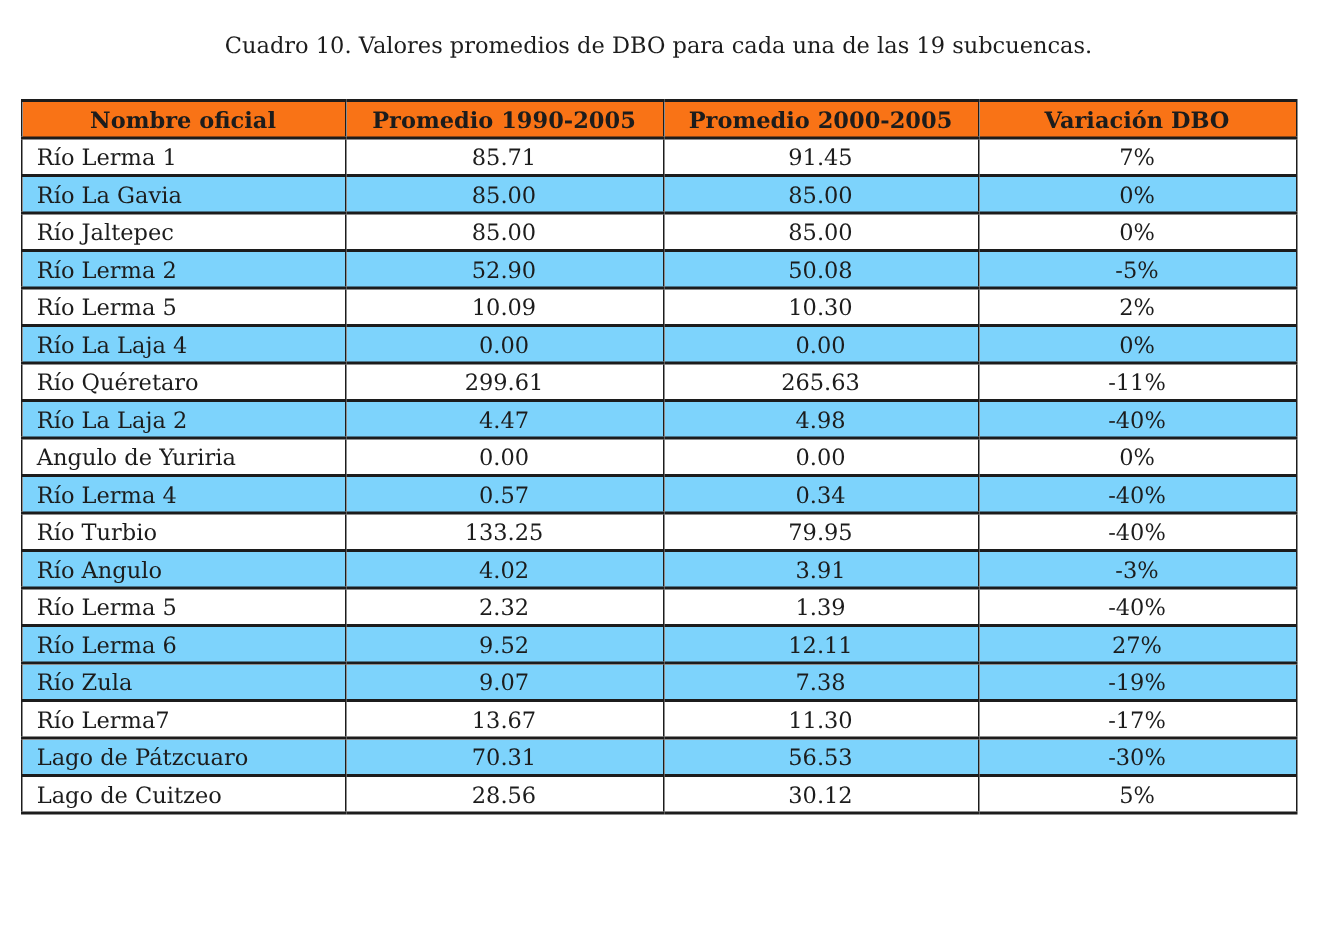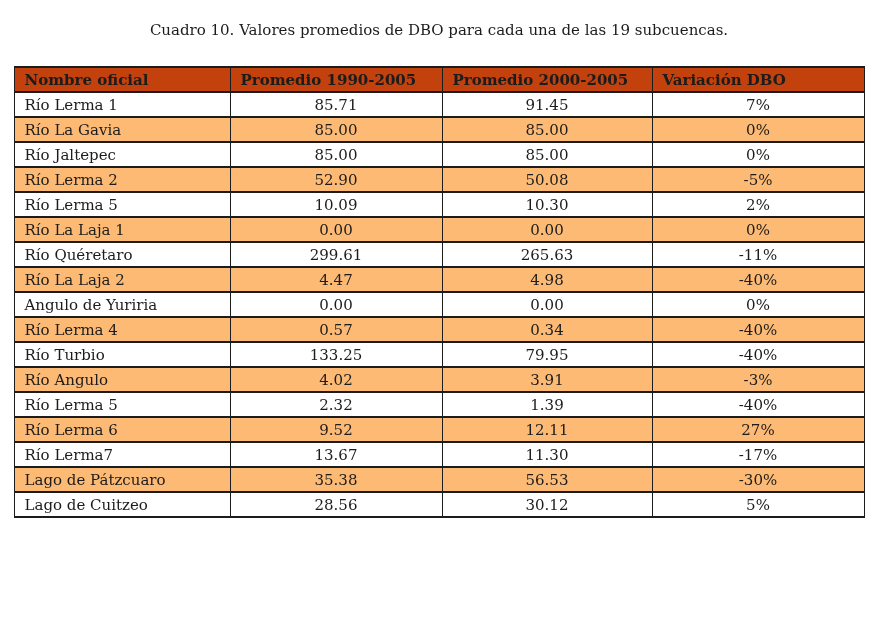--- a/index.html
+++ b/index.html
@@ -40,33 +40,33 @@
     border-bottom: 2px solid #1c1c1c;
     border-left: 1.5px solid #1c1c1c;
     border-right: 1.5px solid #1c1c1c;
     height: 25px;
     font-size: 15px;
     padding: 1px 10px;
     white-space: nowrap;
     overflow: hidden;
   }
   table.dbo th {
-    background: #c2410c;
+    background: #f97316;
     font-weight: bold;
-    text-align: left;
+    text-align: center;
   }
   table.dbo td {
     background: #ffffff;
     text-align: center;
   }
   table.dbo td.name-cell {
     text-align: left;
   }
   table.dbo tr.alt td {
-    background: #fdba74;
+    background: #7dd3fc;
   }
 </style>
 </head>
 <body>
 
 <div class="page">
 
   <div class="caption">Cuadro 10. Valores promedios de DBO para cada una de las 19 subcuencas.</div>
 
   <table class="dbo">
@@ -109,21 +109,21 @@
       <td>50.08</td>
       <td>-5%</td>
     </tr>
         <tr>
       <td class="name-cell">Río Lerma 5</td>
       <td>10.09</td>
       <td>10.30</td>
       <td>2%</td>
     </tr>
         <tr class="alt">
-      <td class="name-cell">Río La Laja 1</td>
+      <td class="name-cell">Río La Laja 4</td>
       <td>0.00</td>
       <td>0.00</td>
       <td>0%</td>
     </tr>
         <tr>
       <td class="name-cell">Río Quéretaro</td>
       <td>299.61</td>
       <td>265.63</td>
       <td>-11%</td>
     </tr>
@@ -162,29 +162,35 @@
       <td>2.32</td>
       <td>1.39</td>
       <td>-40%</td>
     </tr>
         <tr class="alt">
       <td class="name-cell">Río Lerma 6</td>
       <td>9.52</td>
       <td>12.11</td>
       <td>27%</td>
     </tr>
+        <tr class="alt">
+      <td class="name-cell">Río Zula</td>
+      <td>9.07</td>
+      <td>7.38</td>
+      <td>-19%</td>
+    </tr>
         <tr>
       <td class="name-cell">Río Lerma7</td>
       <td>13.67</td>
       <td>11.30</td>
       <td>-17%</td>
     </tr>
         <tr class="alt">
       <td class="name-cell">Lago de Pátzcuaro</td>
-      <td>35.38</td>
+      <td>70.31</td>
       <td>56.53</td>
       <td>-30%</td>
     </tr>
         <tr>
       <td class="name-cell">Lago de Cuitzeo</td>
       <td>28.56</td>
       <td>30.12</td>
       <td>5%</td>
     </tr>
       </tbody>

